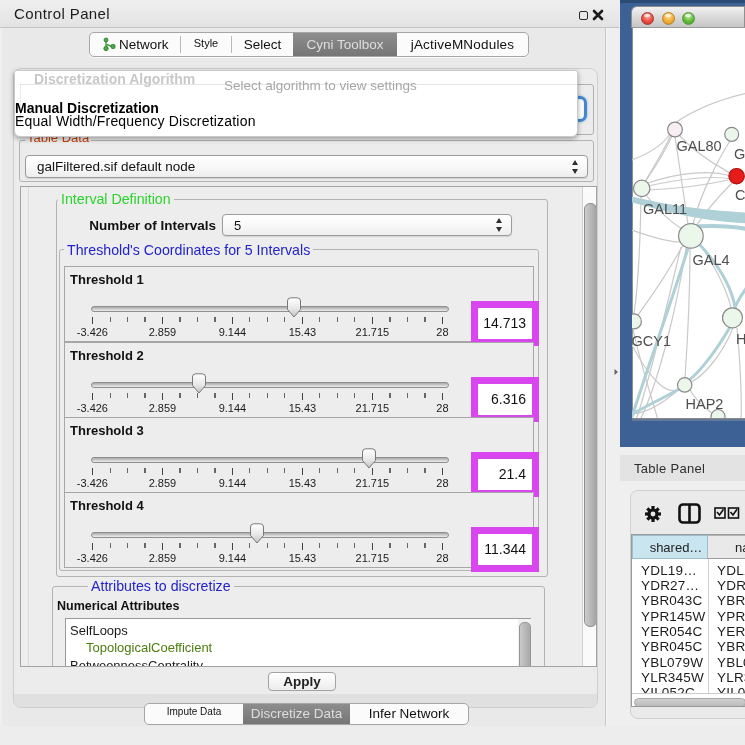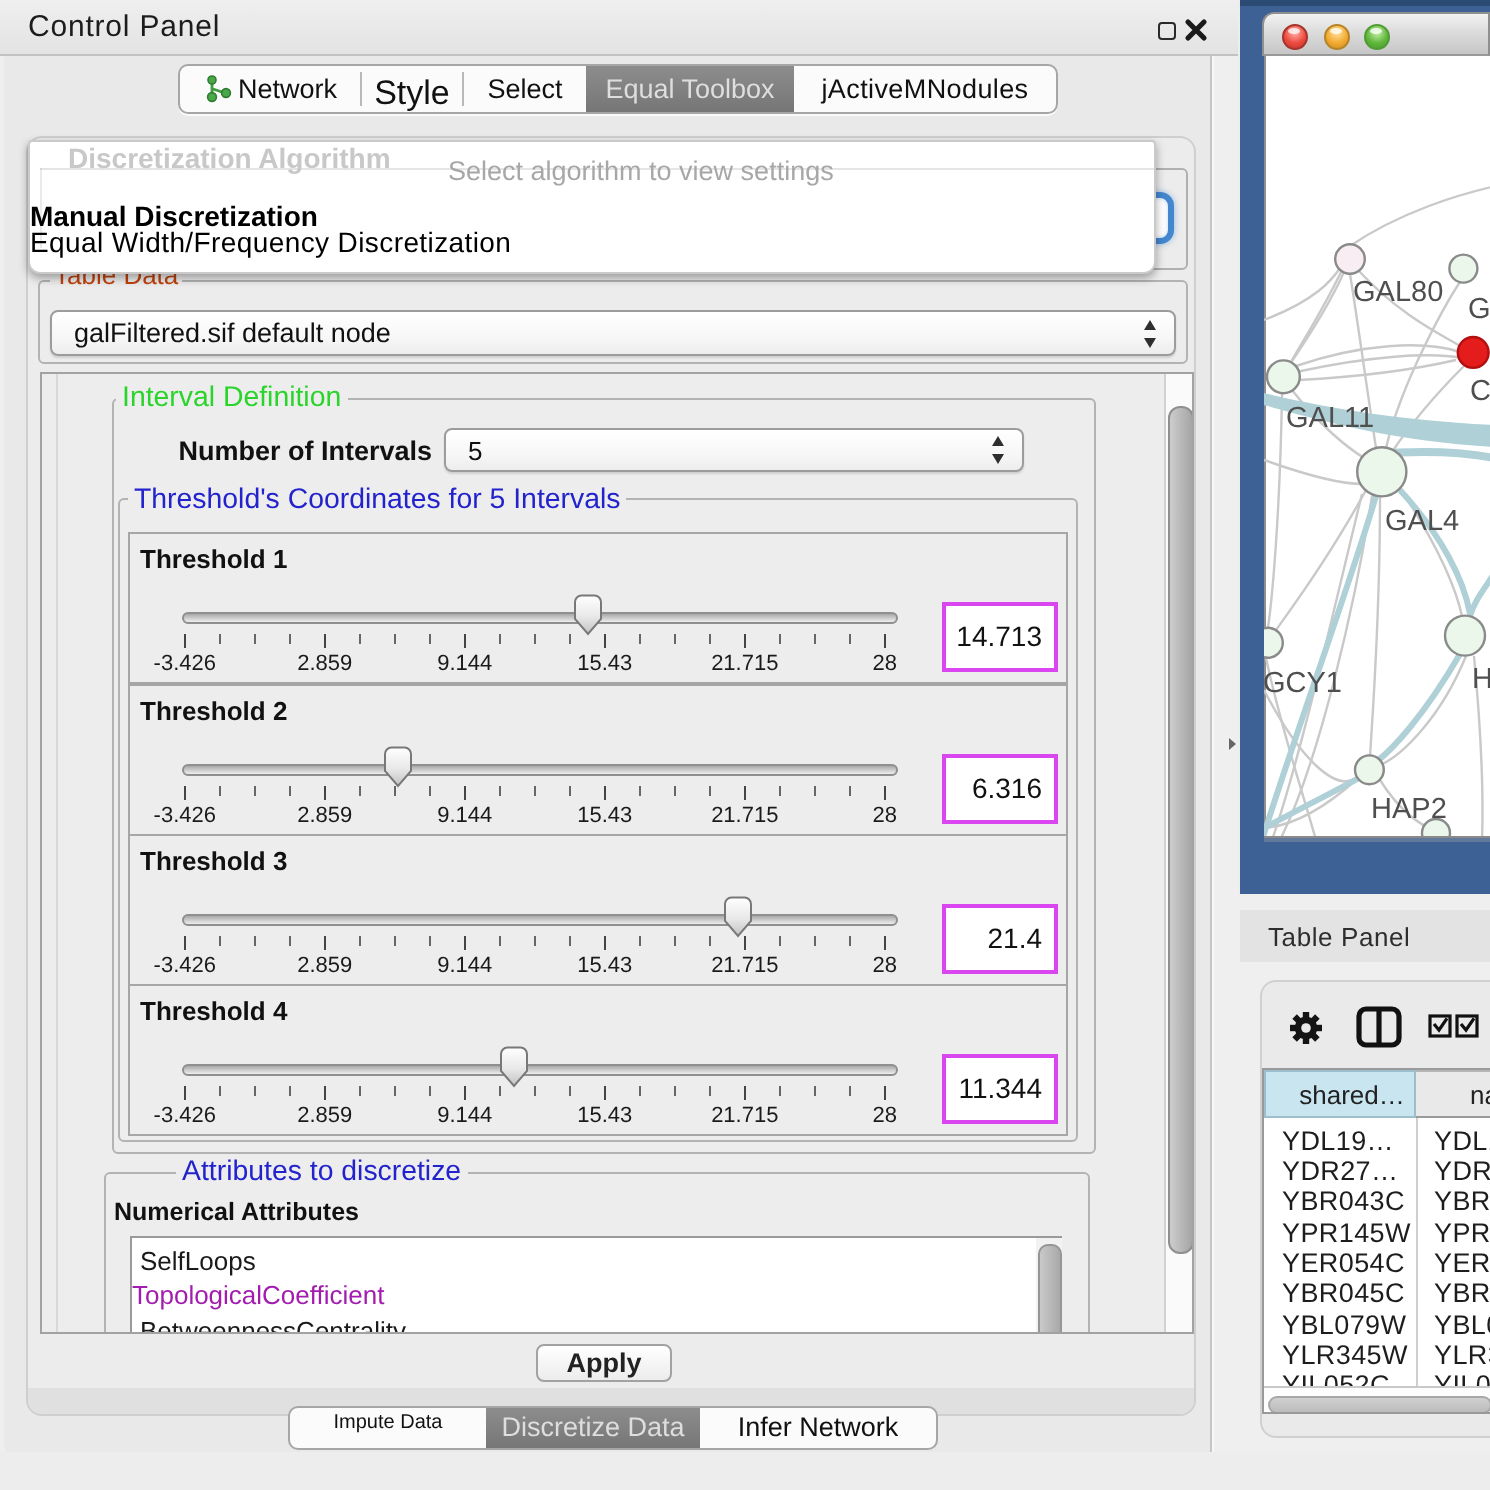--- a/index.html
+++ b/index.html
@@ -18,21 +18,21 @@
   .tpanel{position:absolute;left:43px;width:468px;height:74px;border:1px solid #a6a6a6;background:#ededed;}
   .tlab{position:absolute;left:5px;top:4.5px;font-size:13px;font-weight:bold;color:#111;}
   .track{position:absolute;left:26px;top:39px;width:356px;height:4px;border:1px solid #8f8f8f;border-radius:3px;
          background:linear-gradient(#a9a9a9,#cfcfcf 55%,#ededed);}
   .ticksmin{position:absolute;left:27px;top:50px;width:352px;height:5px;
          background:repeating-linear-gradient(to right,#666 0,#666 1px,transparent 1px,transparent 17.5px);}
   .ticksmaj{position:absolute;left:27px;top:50px;width:352px;height:7px;
          background:repeating-linear-gradient(to right,#444 0,#444 1px,transparent 1px,transparent 70px);}
   .tick-l{position:absolute;top:59px;font-size:11px;font-weight:normal;color:#1a1a1a;transform:translateX(-50%);white-space:nowrap;}
   .thumb{position:absolute;top:30px;width:15px;height:21px;transform:translateX(-50%);}
-  .vbox{position:absolute;left:406px;top:34px;width:48px;height:31px;border:2px solid #d946ef;background:#fff;
+  .vbox{position:absolute;left:406px;top:34px;width:48px;height:31px;border:7px solid #d946ef;background:#fff;
         font-size:14px;color:#111;text-align:right;line-height:31px;padding-right:6px;}
   svg{display:block;}
 </style>
 </head>
 <body>
 <div id="page">
 
   <div class="abs" style="left:0;top:0;width:619px;height:745px;background:#efefef;"></div>
   <div class="abs" id="cpcontainer" style="left:2px;top:27px;width:604px;height:703px;background:#e9e9e9;border-radius:0 0 8px 8px;"></div>
   <div class="abs" style="left:605px;top:27px;width:1px;height:703px;background:#c6c6c6;"></div>
@@ -49,23 +49,23 @@
     <div class="abs" style="left:90px;top:3px;width:1px;height:17px;background:#b9b9b9;"></div>
     <div class="abs" style="left:141px;top:3px;width:1px;height:17px;background:#b9b9b9;"></div>
     <div class="abs" style="left:203px;top:0;width:104px;height:23px;background:linear-gradient(#8d8d8d,#767676);"></div>
     <svg class="abs" style="left:12px;top:4px;" width="15" height="15" viewBox="0 0 15 15">
       <path d="M4 3.5 L4 11 M4.5 7.5 L10.5 9.5" stroke="#3f9c3f" stroke-width="1.4" fill="none"></path>
       <circle cx="4" cy="3" r="2" fill="#49a849" stroke="#2f7d2f" stroke-width=".8"></circle>
       <circle cx="4" cy="11.5" r="2.2" fill="#49a849" stroke="#2f7d2f" stroke-width=".8"></circle>
       <circle cx="11" cy="9.5" r="2.2" fill="#49a849" stroke="#2f7d2f" stroke-width=".8"></circle>
     </svg>
     <div class="abs" style="left:29px;top:4px;font-size:13.5px;color:#111;">Network</div>
-    <div class="abs" style="left:91px;top:4px;width:50px;text-align:center;font-size:17px;color:#111;">Style</div>
+    <div class="abs" style="left:91px;top:4px;width:50px;text-align:center;font-size:11px;color:#111;">Style</div>
     <div class="abs" style="left:142px;top:4px;width:61px;text-align:center;font-size:13.5px;color:#111;">Select</div>
-    <div class="abs" style="left:203px;top:4px;width:104px;text-align:center;font-size:13.5px;color:#dedede;">Equal Toolbox</div>
+    <div class="abs" style="left:203px;top:4px;width:104px;text-align:center;font-size:13.5px;color:#dedede;">Cyni Toolbox</div>
     <div class="abs" style="left:307px;top:4px;width:131px;text-align:center;font-size:13.5px;letter-spacing:.2px;color:#111;">jActiveMNodules</div>
   </div>
 
   <div class="abs" style="left:13px;top:68px;width:585px;height:640px;background:#ececec;border:1px solid #cfcfcf;border-radius:8px;box-sizing:border-box;"></div>
   <div class="abs" style="left:14px;top:694px;width:583px;height:13px;background:#e0e0e0;border-radius:0 0 7px 7px;"></div>
 
   <div class="grp" style="left:19px;top:140px;width:573px;height:40px;"></div>
   <div class="abs" style="left:25px;top:130px;font-size:13px;color:#c2410c;background:#ececec;padding:0 2px;">Table Data</div>
   <div class="combo" style="left:25px;top:155px;width:561px;height:21px;">
     <span class="tx" style="font-size:13.5px;">galFiltered.sif default node</span>
@@ -160,21 +160,21 @@
         <div class="tick-l" style="left:237.4px;">15.43</div>
         <div class="tick-l" style="left:307.4px;">21.715</div>
         <div class="tick-l" style="left:377.4px;">28</div>
     </div>
 
     <div class="grp" style="left:31px;top:399px;width:491px;height:115px;"></div>
     <div class="gtl" style="left:35px;top:391px;color:#2323cd;margin-left:32px;">Attributes to discretize</div>
     <div class="abs" style="left:36px;top:412px;font-size:12.5px;font-weight:bold;color:#111;">Numerical Attributes</div>
     <div class="abs" style="left:44px;top:431px;width:466px;height:60px;background:#fff;border:1px solid #9a9a9a;box-sizing:border-box;">
       <div class="abs" style="left:4px;top:4px;font-size:13px;color:#1a1a1a;">SelfLoops</div>
-      <div class="abs" style="left:0;top:21px;font-size:13px;color:#a21caf;">TopologicalCoefficient</div>
+      <div class="abs" style="left:20px;top:21px;font-size:13px;color:#4d7c0f;">TopologicalCoefficient</div>
       <div class="abs" style="left:4px;top:39px;font-size:13px;color:#1a1a1a;">BetweennessCentrality</div>
       <div class="abs" style="left:452px;top:0;width:13px;height:60px;background:#f2f2f2;"></div>
       <div class="abs" style="left:453px;top:3px;width:10px;height:70px;background:linear-gradient(90deg,#c9c9c9,#a9a9a9);border:1px solid #969696;border-radius:5px;"></div>
     </div>
 
     <div class="abs" style="left:561px;top:0;width:16px;height:481px;background:#fafafa;border-left:1px solid #d2d2d2;"></div>
     <div class="abs" style="left:563px;top:16px;width:11px;height:422px;background:linear-gradient(90deg,#cdcdcd,#a5a5a5);border:1px solid #8f8f8f;border-radius:6px;"></div>
   </div>
 
   <svg width="0" height="0" style="position:absolute;">

